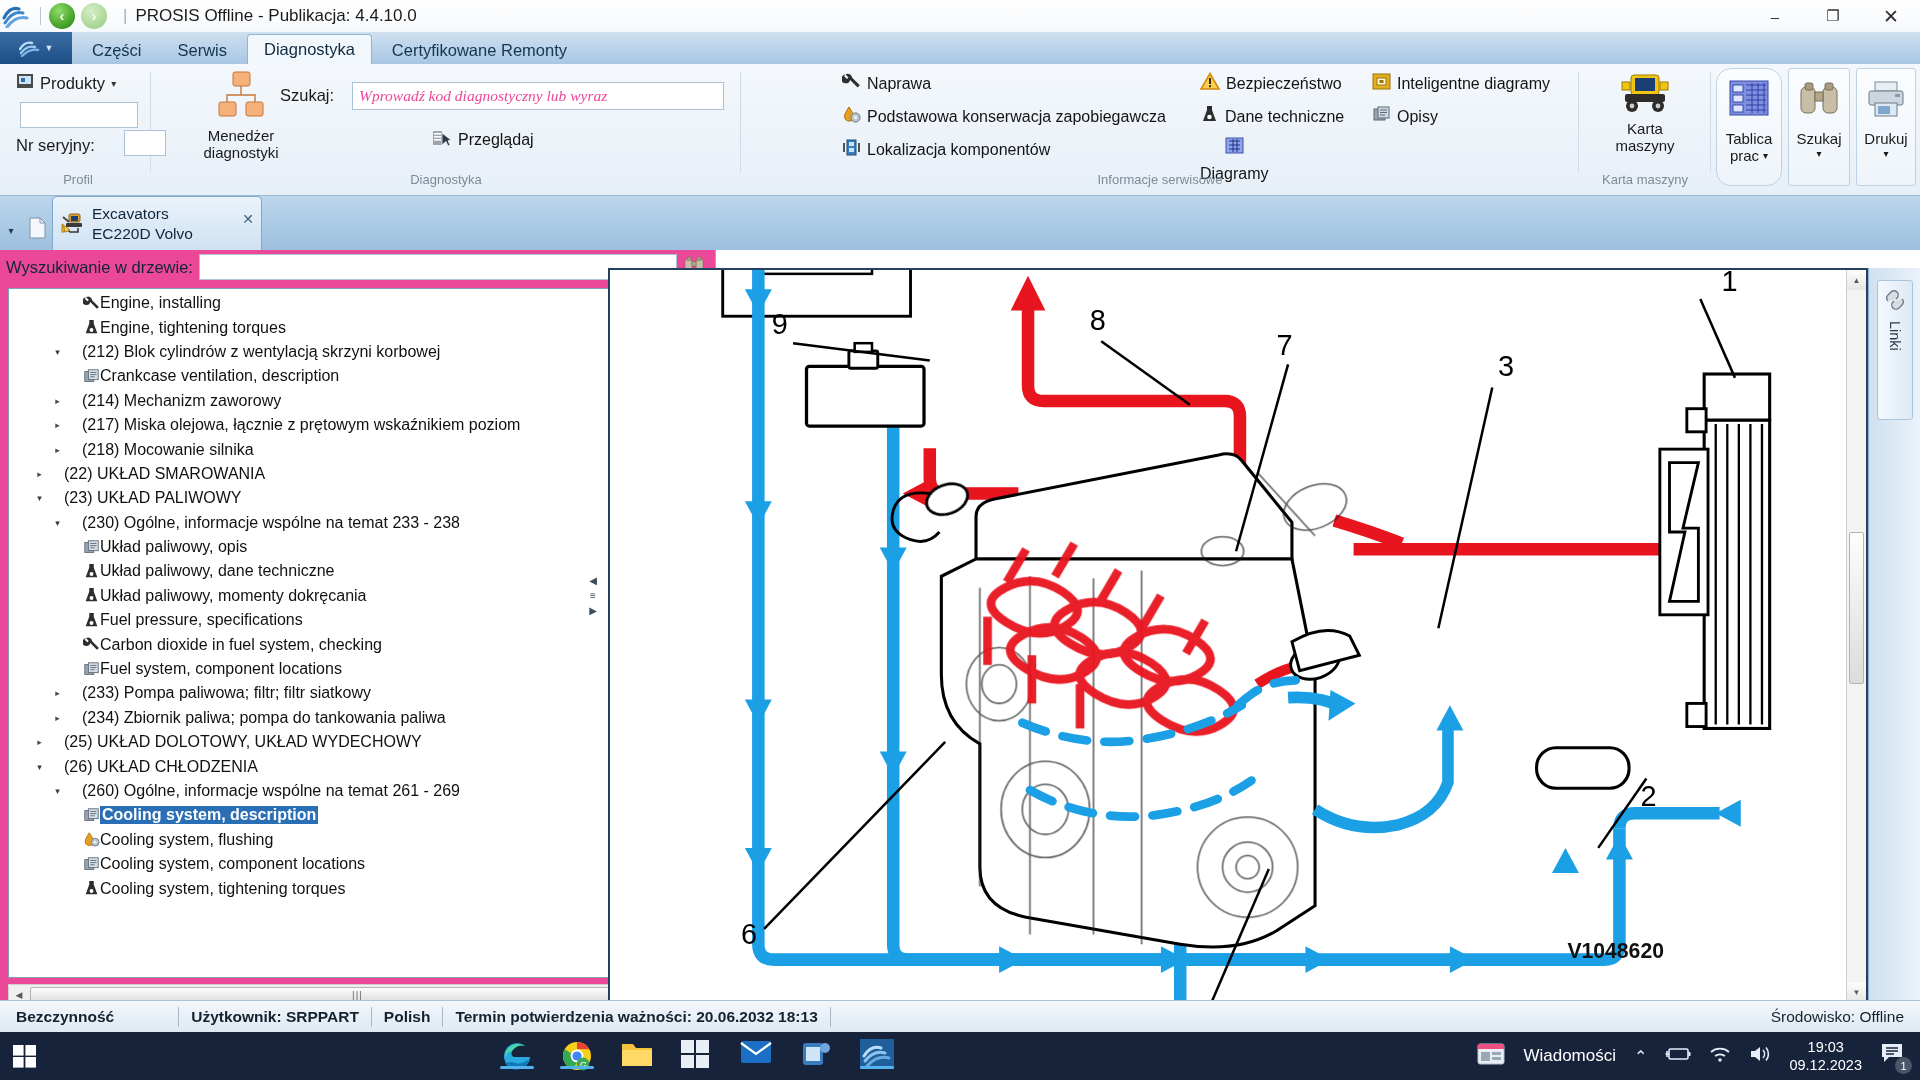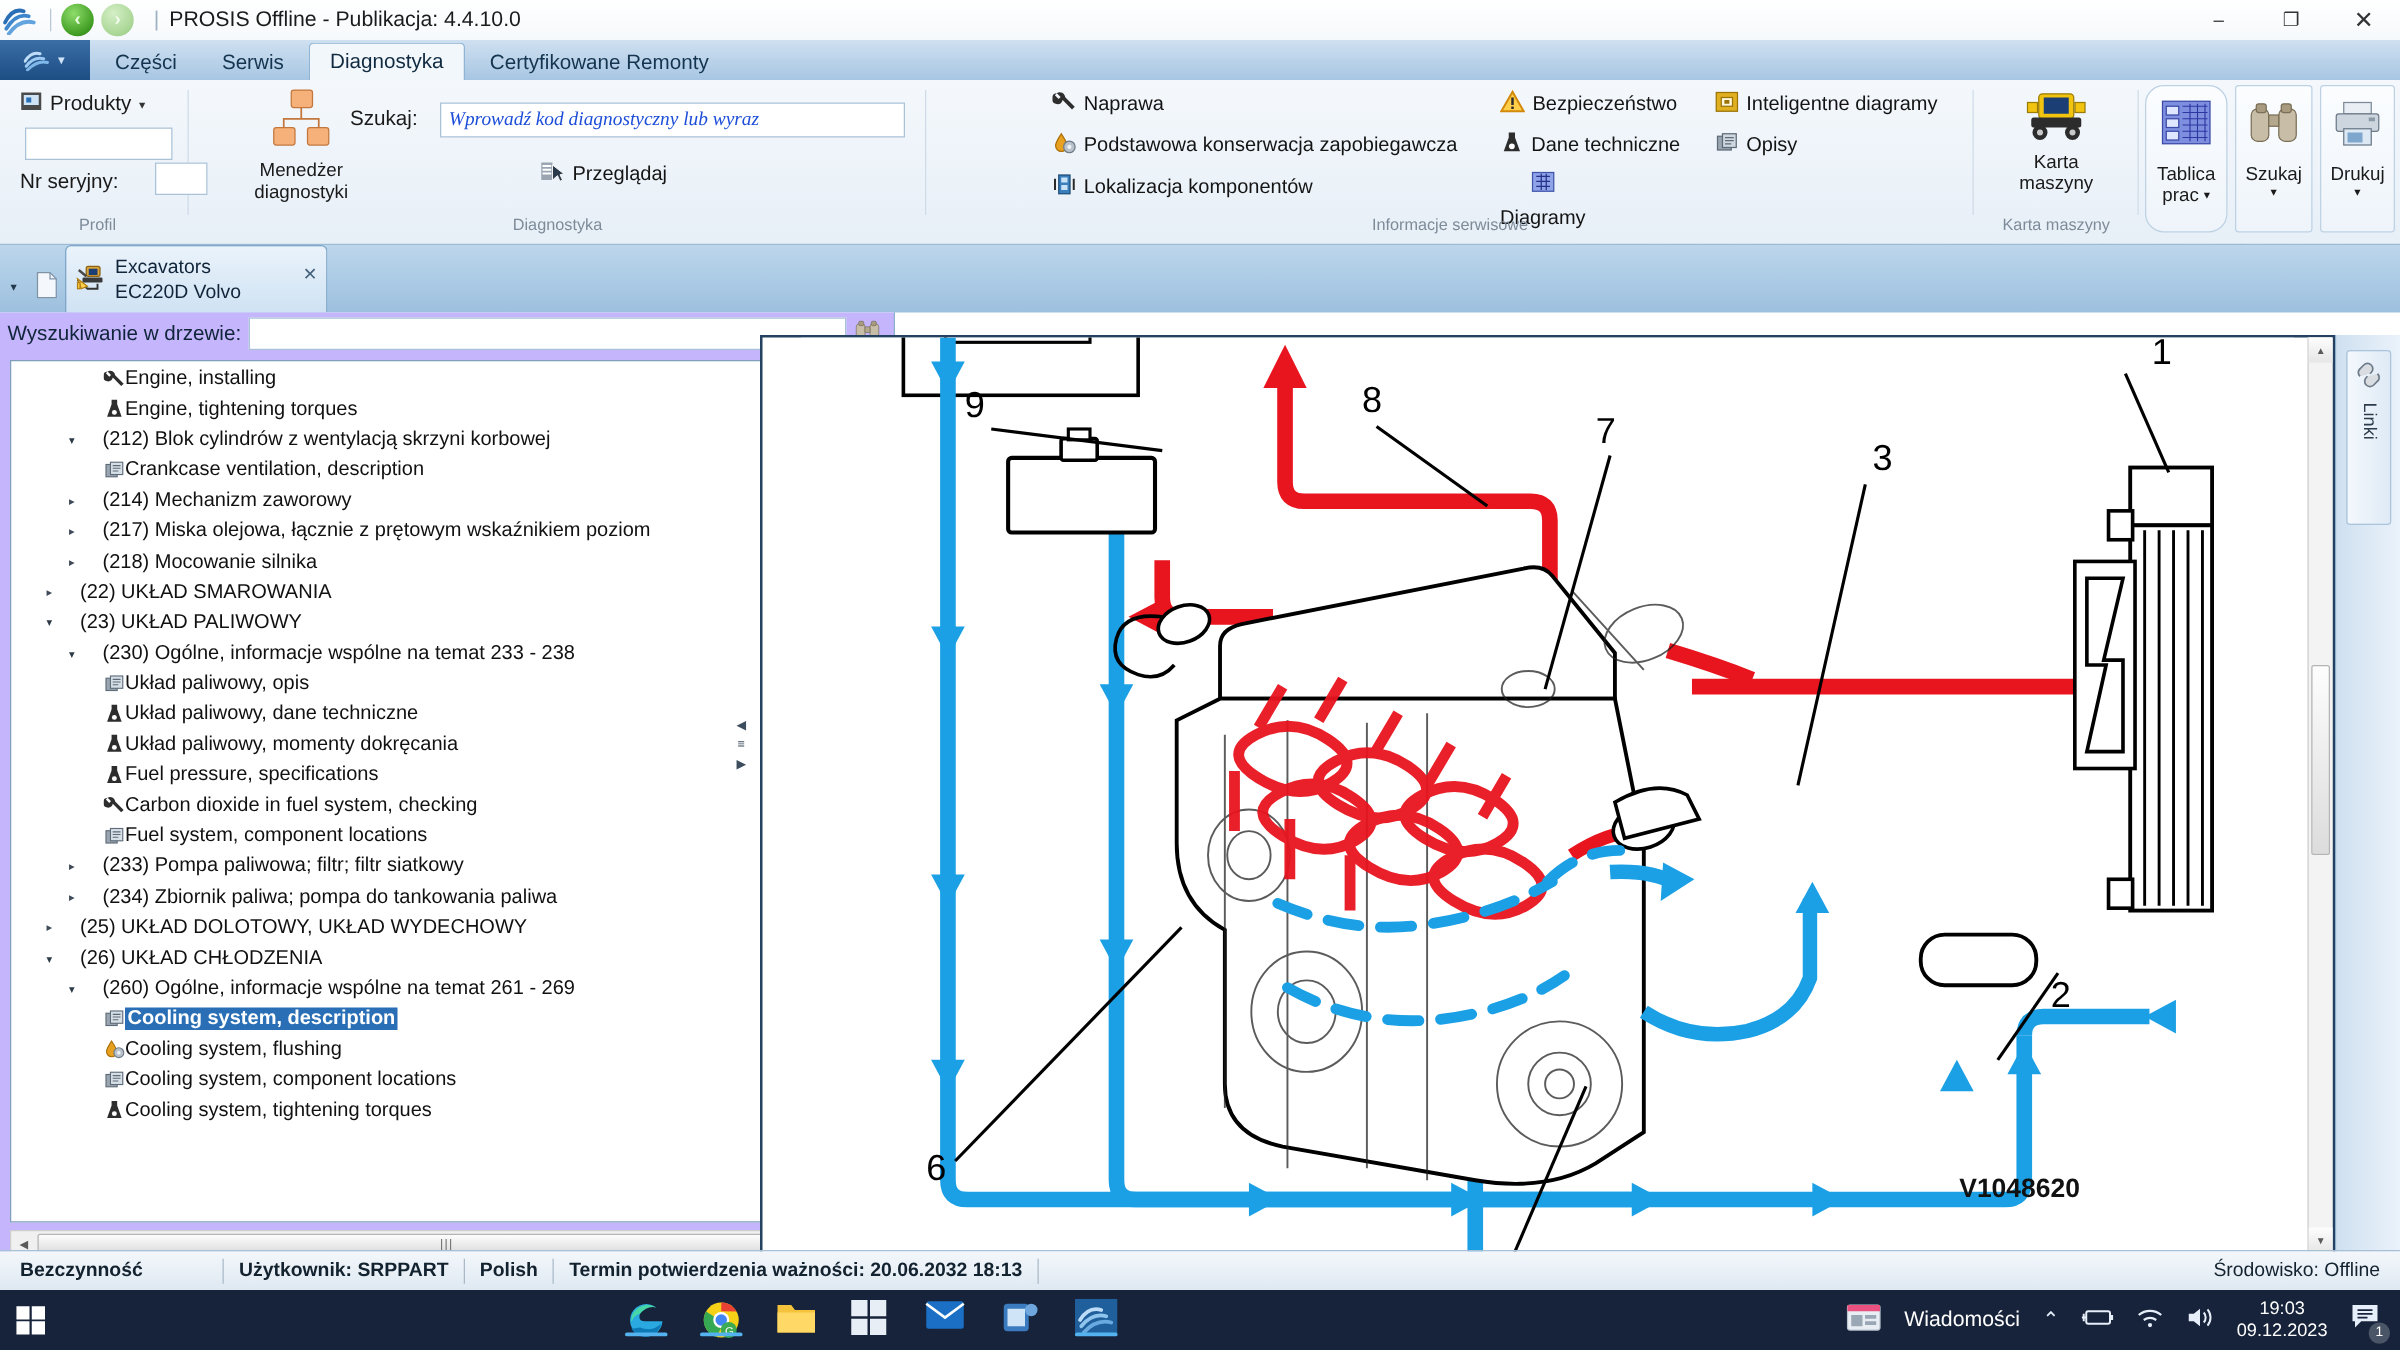--- a/index.html
+++ b/index.html
@@ -49,21 +49,21 @@
   
   .ribbon { position:absolute; left:0; top:64px; width:1920px; height:132px;
       background:linear-gradient(#f4f8fc,#e7eff7); border-bottom:1px solid #9dbad4; }
   .rgroup { position:absolute; top:0; height:108px; }
   .rgrouplabel { position:absolute; top:108px; font-size:13px; color:#7d8b99;
       text-align:center; }
   .rsep { position:absolute; top:8px; width:1px; height:100px; background:#cfdce8; }
 
   .lbl { font-size:16.5px; color:#1a1a1a; }
   .textbox { background:#fff; border:1px solid #a9c2d8; height:26px; }
-  .textbox.ph { color:#1d4ed8; font-style:italic; font-size:15.5px; padding-left:6px;
+  .textbox.ph { color:#ec4899; font-style:italic; font-size:15.5px; padding-left:6px;
       display:flex; align-items:center; font-family:"Liberation Serif", serif; }
 
   .bigbtn { position:absolute; display:flex; flex-direction:column; align-items:center;
       justify-content:flex-start; font-size:15px; color:#1a1a1a; text-align:center; line-height:1.12; }
   .bigbtn.sel { background:linear-gradient(#ffe09a,#fcbf4b); border:1px solid #d9a22b;
       border-radius:3px; }
   .itemrow { display:flex; align-items:center; gap:6px; font-size:16px; color:#141414;
       height:27px; }
 
   
@@ -75,21 +75,21 @@
   .dt-caret { width:22px; height:40px; display:flex; align-items:center; justify-content:center;
       font-size:10px; color:#24384c; }
   .dt-page { width:30px; height:40px; display:flex; align-items:center; justify-content:center; }
   .doctab { height:54px; min-width:210px; background:linear-gradient(#eaf3fb,#cfe2f3);
       border:1px solid #7fa7c9; border-bottom:none; border-radius:5px 5px 0 0;
       display:flex; align-items:center; padding:0 8px; gap:7px; position:relative; }
   .dt-txt { display:flex; flex-direction:column; line-height:1.25; font-size:15.5px; color:#10243a; }
   .dt-close { position:absolute; right:7px; top:14px; font-size:14px; color:#44607a; }
 
   
-  .leftpanel { position:absolute; left:0; top:250px; width:716px; bottom:68px; background:#c4b5fd;
+  .leftpanel { position:absolute; left:0; top:250px; width:716px; bottom:68px; background:#ec4899;
       border-right:1px solid #8fb0cc; }
   .searchrow { display:flex; align-items:center; height:34px; padding:0 6px; gap:6px; }
   .searchrow .lab { font-size:16.5px; color:#10243a; }
   .treebox { position:absolute; left:8px; right:8px; top:38px; bottom:34px;
       background:#fff; border:1px solid #7f9fbb; overflow:hidden; }
   .tree { position:absolute; left:0; top:0; right:18px; bottom:0; padding:2px 0 0 0; overflow:hidden; }
   .trow { height:24.4px; display:flex; align-items:center; font-size:16px; color:#111; white-space:nowrap; }
   .trow .exp { width:13px; text-align:center; font-size:9px; color:#3f4b58; flex:none; }
   .trow .exp.open { color:#2c3a47; }
   .trow .ticon { width:18px; flex:none; display:flex; justify-content:center; }

